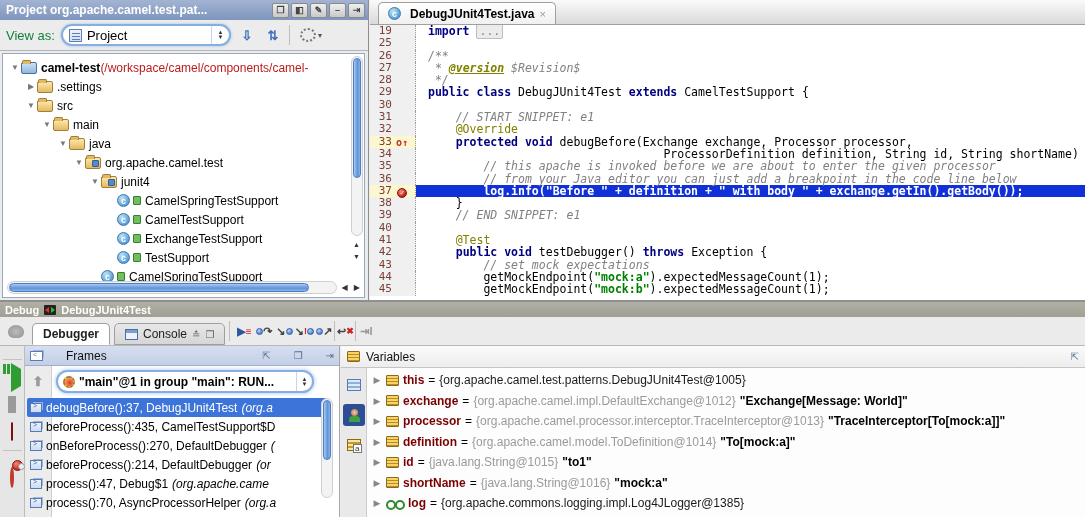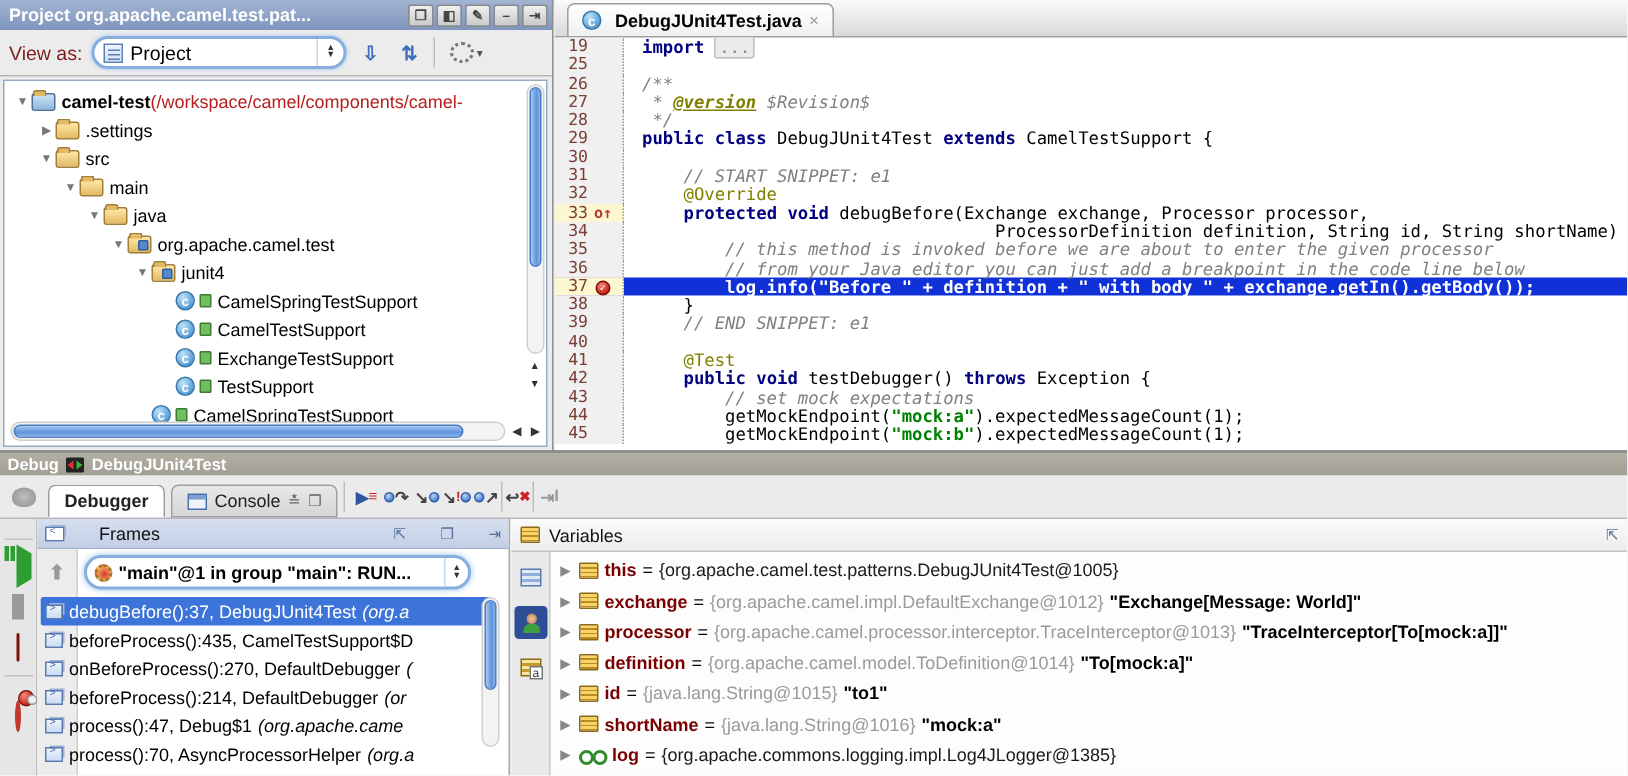--- a/index.html
+++ b/index.html
@@ -9,21 +9,21 @@
 
   
   #top { position:absolute; left:0; top:0; width:1085px; height:300px; }
   #project-panel { position:absolute; left:0; top:0; width:369px; height:300px; background:#ececec; border-right:1px solid #8f8f8f; }
   #project-header { position:absolute; left:0; top:0; width:100%; height:20px; background:linear-gradient(#a3b4d2,#7e95bd); color:#fff; font-size:12px; font-weight:bold; line-height:20px; padding-left:6px; display:flex; align-items:center; }
   #project-header .title { flex:1; white-space:nowrap; overflow:hidden; }
   #project-header .wbtns { display:flex; gap:2px; margin-right:3px; }
   .wb { width:17px; height:15px; background:linear-gradient(#efefef,#c9c9c9); border:1px solid #8a8a8a; border-radius:2px; font-size:9px; color:#444; text-align:center; line-height:13px; }
 
   #project-toolbar { position:absolute; left:0; top:20px; width:100%; height:31px; background:#ececec; border-bottom:1px solid #b5b5b5; display:flex; align-items:center; padding:0 6px; gap:6px; }
-  #viewas-label { font-size:13px; color:#7f1d1d; }
+  #viewas-label { font-size:13px; color:#15803d; }
   #view-dropdown { display:flex; align-items:center; height:22px; width:170px; background:#fff; border:2px solid #86aede; border-radius:12px; box-shadow:0 0 3px #9cc0ee; padding-left:6px; gap:5px; }
   #view-dropdown .ddtext { flex:1; font-size:13px; color:#000; }
   #view-dropdown .stepper { width:18px; height:100%; border-left:1px solid #c6d6ee; display:flex; flex-direction:column; align-items:center; justify-content:center; font-size:6px; color:#333; line-height:5px; }
   .doc-ic { width:13px; height:13px; border:1px solid #5f7fb2; background:linear-gradient(#eef4ff,#cfe0f7); position:relative; }
   .doc-ic::before { content:""; position:absolute; left:2px; top:3px; width:8px; height:1px; background:#5f7fb2; box-shadow:0 3px 0 #5f7fb2, 0 6px 0 #5f7fb2; }
   .tbicon { font-size:13px; color:#3f6fbe; width:20px; text-align:center; font-weight:bold; }
   #gear-icon { width:16px; height:14px; border:2px dotted #777; border-radius:50%; position:relative; margin-left:4px; }
   #gear-icon::after { content:"▾"; position:absolute; right:-8px; top:1px; font-size:8px; color:#555; }
   .tsep { width:1px; height:20px; background:#bdbdbd; }
 
@@ -47,21 +47,21 @@
   #tree-hscroll .thumb { position:absolute; left:1px; top:1px; height:9px; width:300px; border-radius:5px; background:linear-gradient(#a9c9f0,#5f93dc 60%,#89b4ea); border:1px solid #4c7ec2; }
   #tree-hscroll .harrows { position:absolute; right:-26px; top:1px; font-size:8px; color:#333; letter-spacing:2px; }
 
   
   #editor { position:absolute; left:370px; top:0; width:715px; height:300px; background:#fff; }
   #tabbar { position:absolute; left:0; top:0; width:100%; height:25px; background:linear-gradient(#fafafa,#d9d9d9); border-bottom:1px solid #9f9f9f; display:flex; align-items:flex-end; padding-left:8px; }
   .tab { height:22px; background:linear-gradient(#ffffff,#f0f0f0); border:1px solid #9f9f9f; border-bottom:none; border-radius:5px 5px 0 0; display:flex; align-items:center; gap:5px; padding:0 9px; font-size:12px; font-weight:bold; color:#000; }
   .tab .close { color:#999; font-size:11px; font-weight:normal; }
   #code-lines { position:absolute; left:0; top:25px; width:100%; height:275px; font-family:"DejaVu Sans Mono", monospace; font-size:11.5px; line-height:12.3px; overflow:hidden; }
   .cl { display:flex; height:12.3px; white-space:pre; }
-  .gut { flex:none; width:46px; background:#f0f0f0; border-right:1px dotted #9a9a9a; display:flex; align-items:flex-end; }
+  .gut { flex:none; width:46px; background:#f0f0f0; border-right:1px dotted #9a9a9a; display:flex; align-items:flex-start; }
   .gut.gbp { background:#fdf7cf; }
   .lnum { width:22px; text-align:right; color:#7a4038; font-size:11px; }
   .gicon { width:20px; text-align:center; position:relative; }
   .bp { display:inline-block; width:10px; height:10px; border-radius:50%; background:radial-gradient(circle at 35% 30%, #f08a7a, #c41e12 75%); border:1px solid #7c130b; color:#fff; font-size:7px; line-height:9px; text-align:center; font-weight:bold; }
   .ovr { color:#b33; font-size:10px; font-weight:bold; line-height:10px; }
   .ctext { padding-left:12px; color:#000; }
   .tk-k { color:#000080; font-weight:bold; }
   .tk-c { color:#808080; font-style:italic; }
   .tk-s { color:#008000; font-weight:bold; }
   .tk-a { color:#808000; }
@@ -269,21 +269,21 @@
           <div class="cl"><span class="gut"><span class="lnum">25</span><span class="gicon"></span></span><span class="ctext"></span></div>
           <div class="cl"><span class="gut"><span class="lnum">26</span><span class="gicon"></span></span><span class="ctext"><span class="tk-c">/**</span></span></div>
           <div class="cl"><span class="gut"><span class="lnum">27</span><span class="gicon"></span></span><span class="ctext"><span class="tk-c"> * </span><span class="tk-d">@version</span><span class="tk-c"> $Revision$</span></span></div>
           <div class="cl"><span class="gut"><span class="lnum">28</span><span class="gicon"></span></span><span class="ctext"><span class="tk-c"> */</span></span></div>
           <div class="cl"><span class="gut"><span class="lnum">29</span><span class="gicon"></span></span><span class="ctext"><span class="tk-k">public class</span><span class="tk-p"> DebugJUnit4Test </span><span class="tk-k">extends</span><span class="tk-p"> CamelTestSupport {</span></span></div>
           <div class="cl"><span class="gut"><span class="lnum">30</span><span class="gicon"></span></span><span class="ctext"></span></div>
           <div class="cl"><span class="gut"><span class="lnum">31</span><span class="gicon"></span></span><span class="ctext"><span class="tk-c">    // START SNIPPET: e1</span></span></div>
           <div class="cl"><span class="gut"><span class="lnum">32</span><span class="gicon"></span></span><span class="ctext"><span class="tk-a">    @Override</span></span></div>
           <div class="cl"><span class="gut gbp"><span class="lnum">33</span><span class="gicon"><span class="ovr">o↑</span></span></span><span class="ctext"><span class="tk-p">    </span><span class="tk-k">protected void</span><span class="tk-p"> debugBefore(Exchange exchange, Processor processor,</span></span></div>
           <div class="cl"><span class="gut"><span class="lnum">34</span><span class="gicon"></span></span><span class="ctext"><span class="tk-p">                                  ProcessorDefinition definition, String id, String shortName) {</span></span></div>
-          <div class="cl"><span class="gut"><span class="lnum">35</span><span class="gicon"></span></span><span class="ctext"><span class="tk-c">        // this method is invoked before we are about to enter the given processor</span></span></div>
+          <div class="cl"><span class="gut"><span class="lnum">35</span><span class="gicon"></span></span><span class="ctext"><span class="tk-c">        // this apache is invoked before we are about to enter the given processor</span></span></div>
           <div class="cl"><span class="gut"><span class="lnum">36</span><span class="gicon"></span></span><span class="ctext"><span class="tk-c">        // from your Java editor you can just add a breakpoint in the code line below</span></span></div>
           <div class="cl hl"><span class="gut gbp"><span class="lnum">37</span><span class="gicon"><span class="bp">✓</span></span></span><span class="ctext"><span class="tk-p">        log.info(</span><span class="tk-s">"Before "</span><span class="tk-p"> + definition + </span><span class="tk-s">" with body "</span><span class="tk-p"> + exchange.getIn().getBody());</span></span></div>
           <div class="cl"><span class="gut"><span class="lnum">38</span><span class="gicon"></span></span><span class="ctext"><span class="tk-p">    }</span></span></div>
           <div class="cl"><span class="gut"><span class="lnum">39</span><span class="gicon"></span></span><span class="ctext"><span class="tk-c">    // END SNIPPET: e1</span></span></div>
           <div class="cl"><span class="gut"><span class="lnum">40</span><span class="gicon"></span></span><span class="ctext"></span></div>
           <div class="cl"><span class="gut"><span class="lnum">41</span><span class="gicon"></span></span><span class="ctext"><span class="tk-a">    @Test</span></span></div>
           <div class="cl"><span class="gut"><span class="lnum">42</span><span class="gicon"></span></span><span class="ctext"><span class="tk-p">    </span><span class="tk-k">public void</span><span class="tk-p"> testDebugger() </span><span class="tk-k">throws</span><span class="tk-p"> Exception {</span></span></div>
           <div class="cl"><span class="gut"><span class="lnum">43</span><span class="gicon"></span></span><span class="ctext"><span class="tk-c">        // set mock expectations</span></span></div>
           <div class="cl"><span class="gut"><span class="lnum">44</span><span class="gicon"></span></span><span class="ctext"><span class="tk-p">        getMockEndpoint(</span><span class="tk-s">"mock:a"</span><span class="tk-p">).expectedMessageCount(1);</span></span></div>
           <div class="cl"><span class="gut"><span class="lnum">45</span><span class="gicon"></span></span><span class="ctext"><span class="tk-p">        getMockEndpoint(</span><span class="tk-s">"mock:b"</span><span class="tk-p">).expectedMessageCount(1);</span></span></div>

